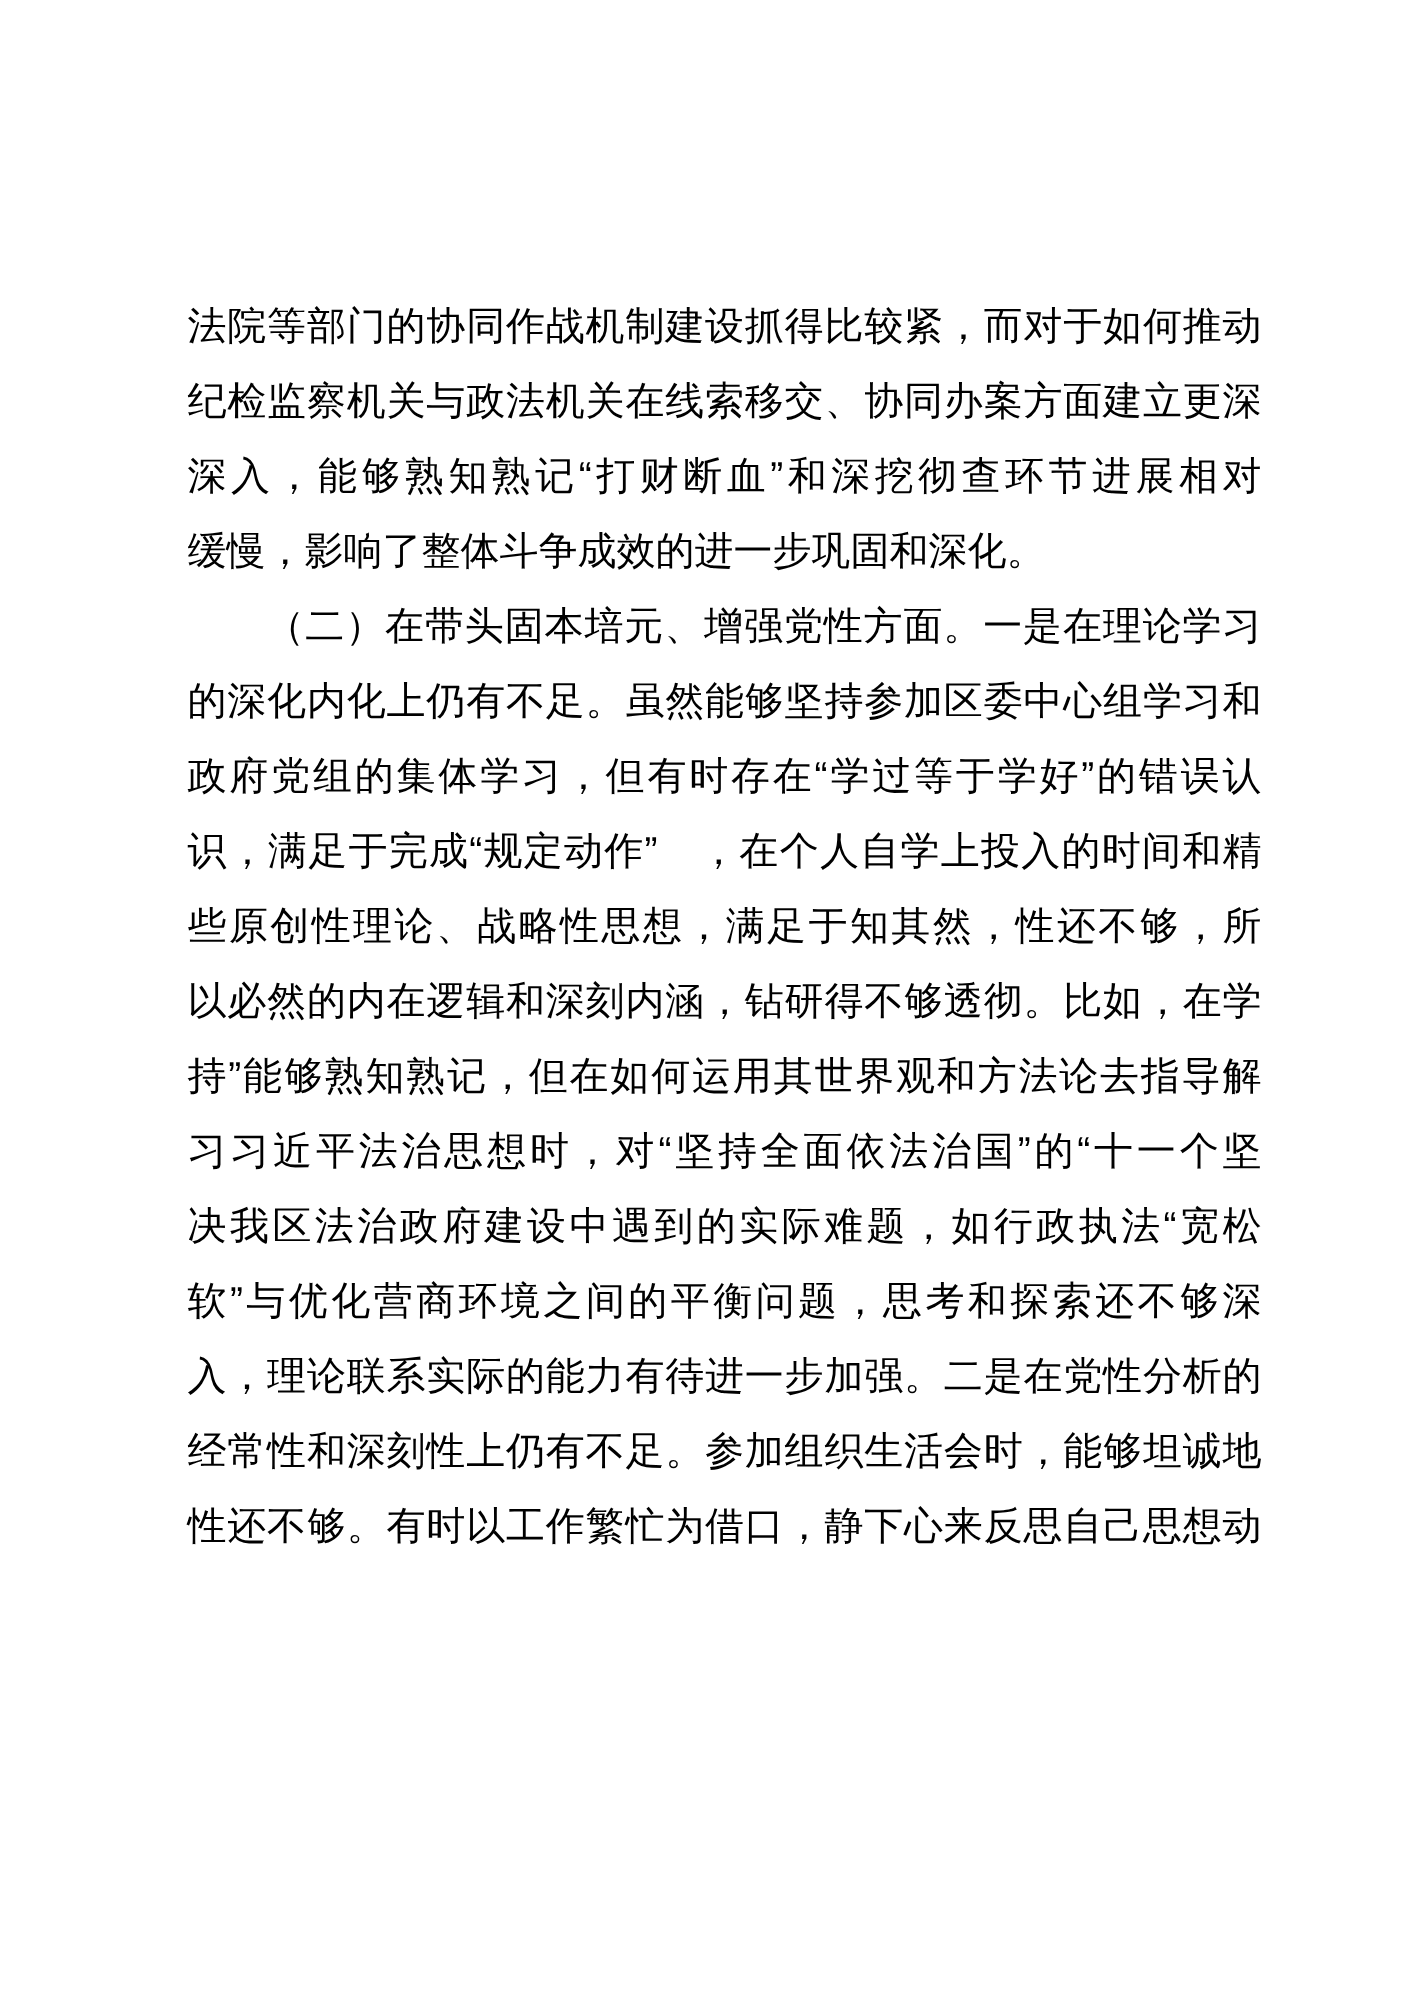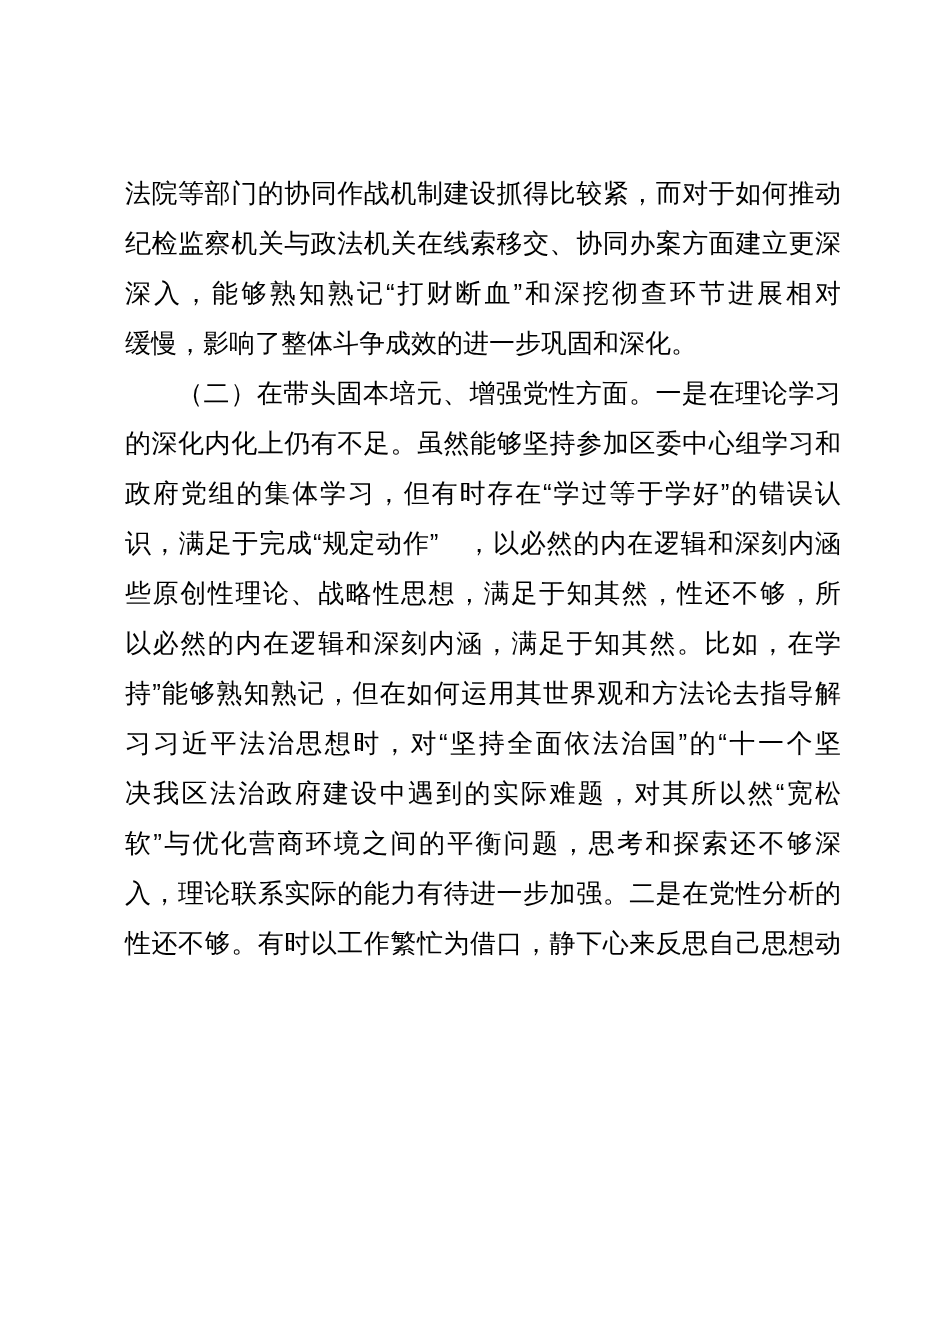--- a/index.html
+++ b/index.html
@@ -12,21 +12,21 @@
     width: 950px;
     height: 1344px;
     background: #ffffff;
     overflow: hidden;
     font-family: "Liberation Sans", sans-serif;
     color: #000000;
   }
   .text-block {
     position: absolute;
     left: 125px;
-    top: 168px;
+    top: 192px;
     width: 716px;
     font-size: 26px;
     line-height: 50px;
   }
   .line {
     white-space: nowrap;
     text-align: justify;
     text-align-last: left;
     height: 50px;
   }
@@ -51,24 +51,25 @@
       <div class="paragraph">
         <div class="line stretch"><span class="run">法院等部门的协同作战机制建设抓得比较紧，而对于如何推动</span></div>
         <div class="line stretch"><span class="run">纪检监察机关与政法机关在线索移交、协同办案方面建立更深</span></div>
         <div class="line stretch"><span class="run">深入，能够熟知熟记“打财断血”和深挖彻查环节进展相对</span></div>
         <div class="line"><span class="run">缓慢，影响了整体斗争成效的进一步巩固和深化。</span></div>
       </div>
       <div class="paragraph">
         <div class="line stretch indent"><span class="run bold">（二）在带头固本培元、增强党性方面。</span><span class="run">一是在理论学习</span></div>
         <div class="line stretch"><span class="run">的深化内化上仍有不足。虽然能够坚持参加区委中心组学习和</span></div>
         <div class="line stretch"><span class="run">政府党组的集体学习，但有时存在“学过等于学好”的错误认</span></div>
-        <div class="line stretch"><span class="run">识，满足于完成“规定动作”　，以必然的内在逻辑和深刻内涵</span></div>
+        <div class="line stretch"><span class="run">识，满足于完成“规定动作”　，在个人自学上投入的时间和精</span></div>
         <div class="line stretch"><span class="run">些原创性理论、战略性思想，满足于知其然，性还不够，所</span></div>
-        <div class="line stretch"><span class="run">以必然的内在逻辑和深刻内涵，满足于知其然。比如，在学</span></div>
+        <div class="line stretch"><span class="run">以必然的内在逻辑和深刻内涵，钻研得不够透彻。比如，在学</span></div>
         <div class="line stretch"><span class="run">持”能够熟知熟记，但在如何运用其世界观和方法论去指导解</span></div>
         <div class="line stretch"><span class="run">习习近平法治思想时，对“坚持全面依法治国”的“十一个坚</span></div>
-        <div class="line stretch"><span class="run">决我区法治政府建设中遇到的实际难题，对其所以然“宽松</span></div>
+        <div class="line stretch"><span class="run">决我区法治政府建设中遇到的实际难题，如行政执法“宽松</span></div>
         <div class="line stretch"><span class="run">软”与优化营商环境之间的平衡问题，思考和探索还不够深</span></div>
         <div class="line stretch"><span class="run">入，理论联系实际的能力有待进一步加强。二是在党性分析的</span></div>
+        <div class="line stretch"><span class="run">经常性和深刻性上仍有不足。参加组织生活会时，能够坦诚地</span></div>
         <div class="line stretch"><span class="run">性还不够。有时以工作繁忙为借口，静下心来反思自己思想动</span></div>
       </div>
     </div>
 </div>
 
 </body></html>

